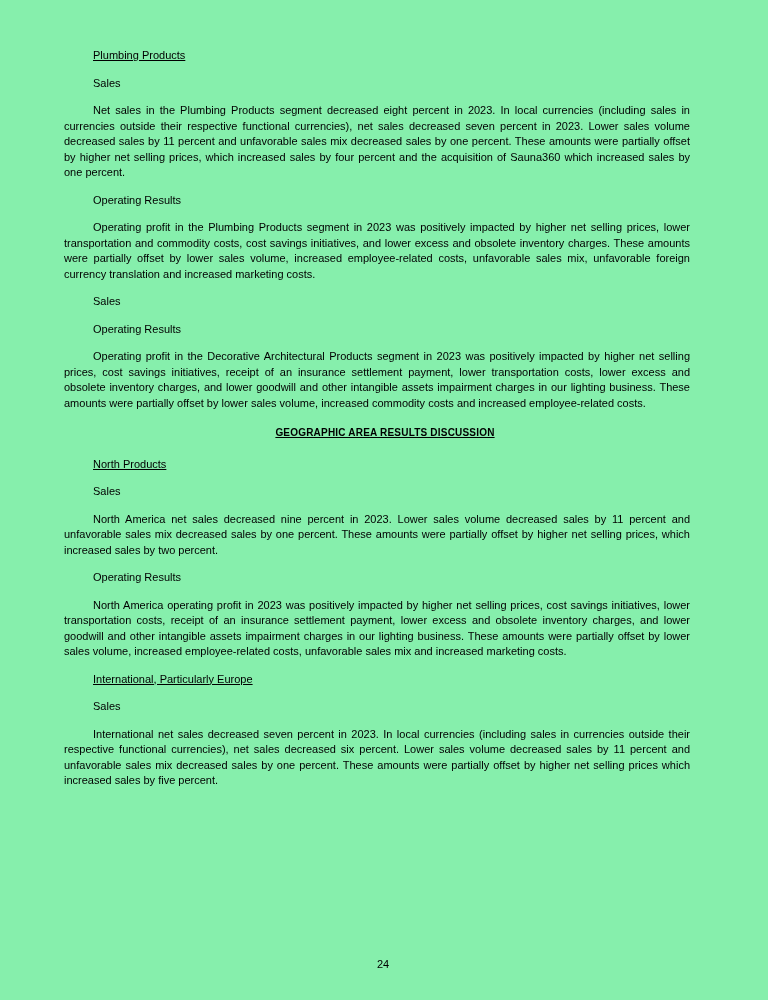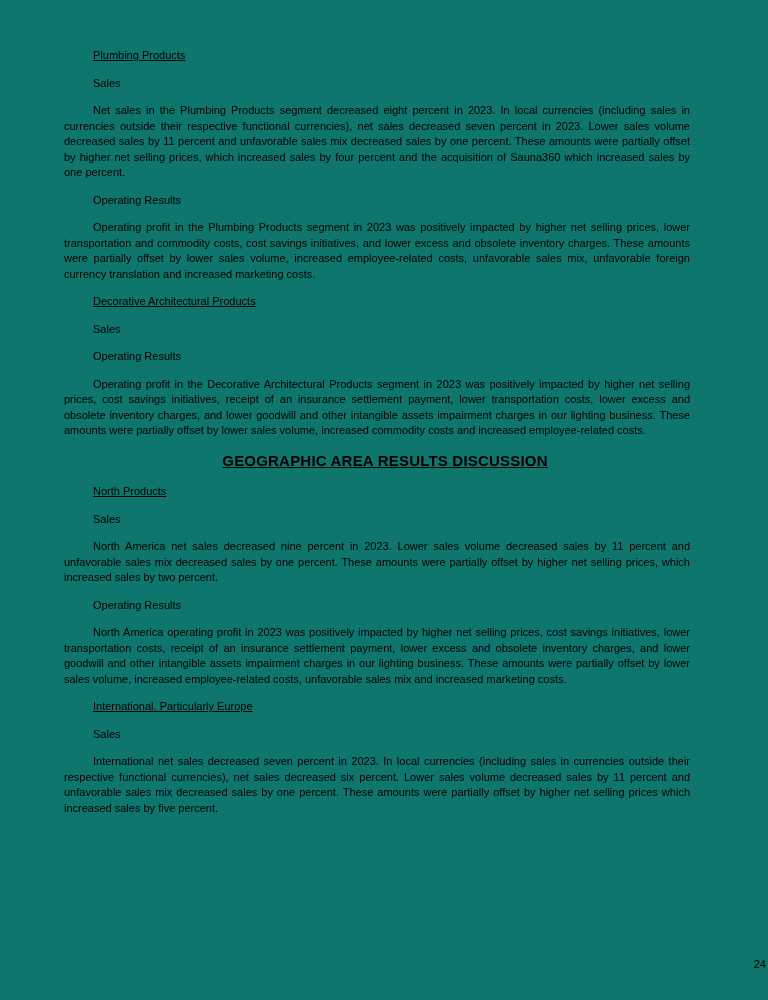--- a/index.html
+++ b/index.html
@@ -4,21 +4,21 @@
 <style>
   html, body {
     margin: 0;
     padding: 0;
     background: #ffffff;
   }
   .page {
     position: relative;
     width: 768px;
     height: 1000px;
-    background: #0f766e;
+    background: #86efac;
     color: #000000;
     font-family: "Liberation Sans", sans-serif;
     font-size: 11px;
     box-sizing: border-box;
     padding: 48px 62px 0 64px;
     overflow: hidden;
   }
   .content {
     width: 100%;
   }
@@ -35,53 +35,52 @@
     line-height: 15.5px;
     margin: 0 0 12px 0;
   }
   .body-para {
     text-align: justify;
     text-indent: 29px;
     line-height: 15.5px;
     margin: 0 16px 12px 0;
   }
   .section-title {
-    font-size: 15px;
+    font-size: 10px;
     font-weight: bold;
     text-decoration: underline;
     text-align: center;
     line-height: 15.5px;
     margin: 14px 0 16px 0;
     letter-spacing: 0.2px;
   }
   .footer {
     position: absolute;
     bottom: 30px;
     left: 0;
     right: 2px;
-    text-align: right;
+    text-align: center;
   }
   .page-number {
     font-size: 11px;
     color: #000000;
   }
 </style>
 </head>
 <body>
 
 <div class="page">
   <div class="content">
 
     <p class="heading">Plumbing Products</p>
     <p class="subheading">Sales</p>
     <p class="body-para">Net sales in the Plumbing Products segment decreased eight percent in 2023. In local currencies (including sales in currencies outside their respective functional currencies), net sales decreased seven percent in 2023. Lower sales volume decreased sales by 11 percent and unfavorable sales mix decreased sales by one percent. These amounts were partially offset by higher net selling prices, which increased sales by four percent and the acquisition of Sauna360 which increased sales by one percent.</p>
     <p class="subheading">Operating Results</p>
     <p class="body-para">Operating profit in the Plumbing Products segment in 2023 was positively impacted by higher net selling prices, lower transportation and commodity costs, cost savings initiatives, and lower excess and obsolete inventory charges. These amounts were partially offset by lower sales volume, increased employee-related costs, unfavorable sales mix, unfavorable foreign currency translation and increased marketing costs.</p>
 
-    <p class="heading">Decorative Architectural Products</p>
     <p class="subheading">Sales</p>
     <p class="subheading">Operating Results</p>
     <p class="body-para">Operating profit in the Decorative Architectural Products segment in 2023 was positively impacted by higher net selling prices, cost savings initiatives, receipt of an insurance settlement payment, lower transportation costs, lower excess and obsolete inventory charges, and lower goodwill and other intangible assets impairment charges in our lighting business. These amounts were partially offset by lower sales volume, increased commodity costs and increased employee-related costs.</p>
 
     <p class="section-title">GEOGRAPHIC AREA RESULTS DISCUSSION</p>
 
     <p class="heading">North Products</p>
     <p class="subheading">Sales</p>
     <p class="body-para">North America net sales decreased nine percent in 2023. Lower sales volume decreased sales by 11 percent and unfavorable sales mix decreased sales by one percent. These amounts were partially offset by higher net selling prices, which increased sales by two percent.</p>
     <p class="subheading">Operating Results</p>

